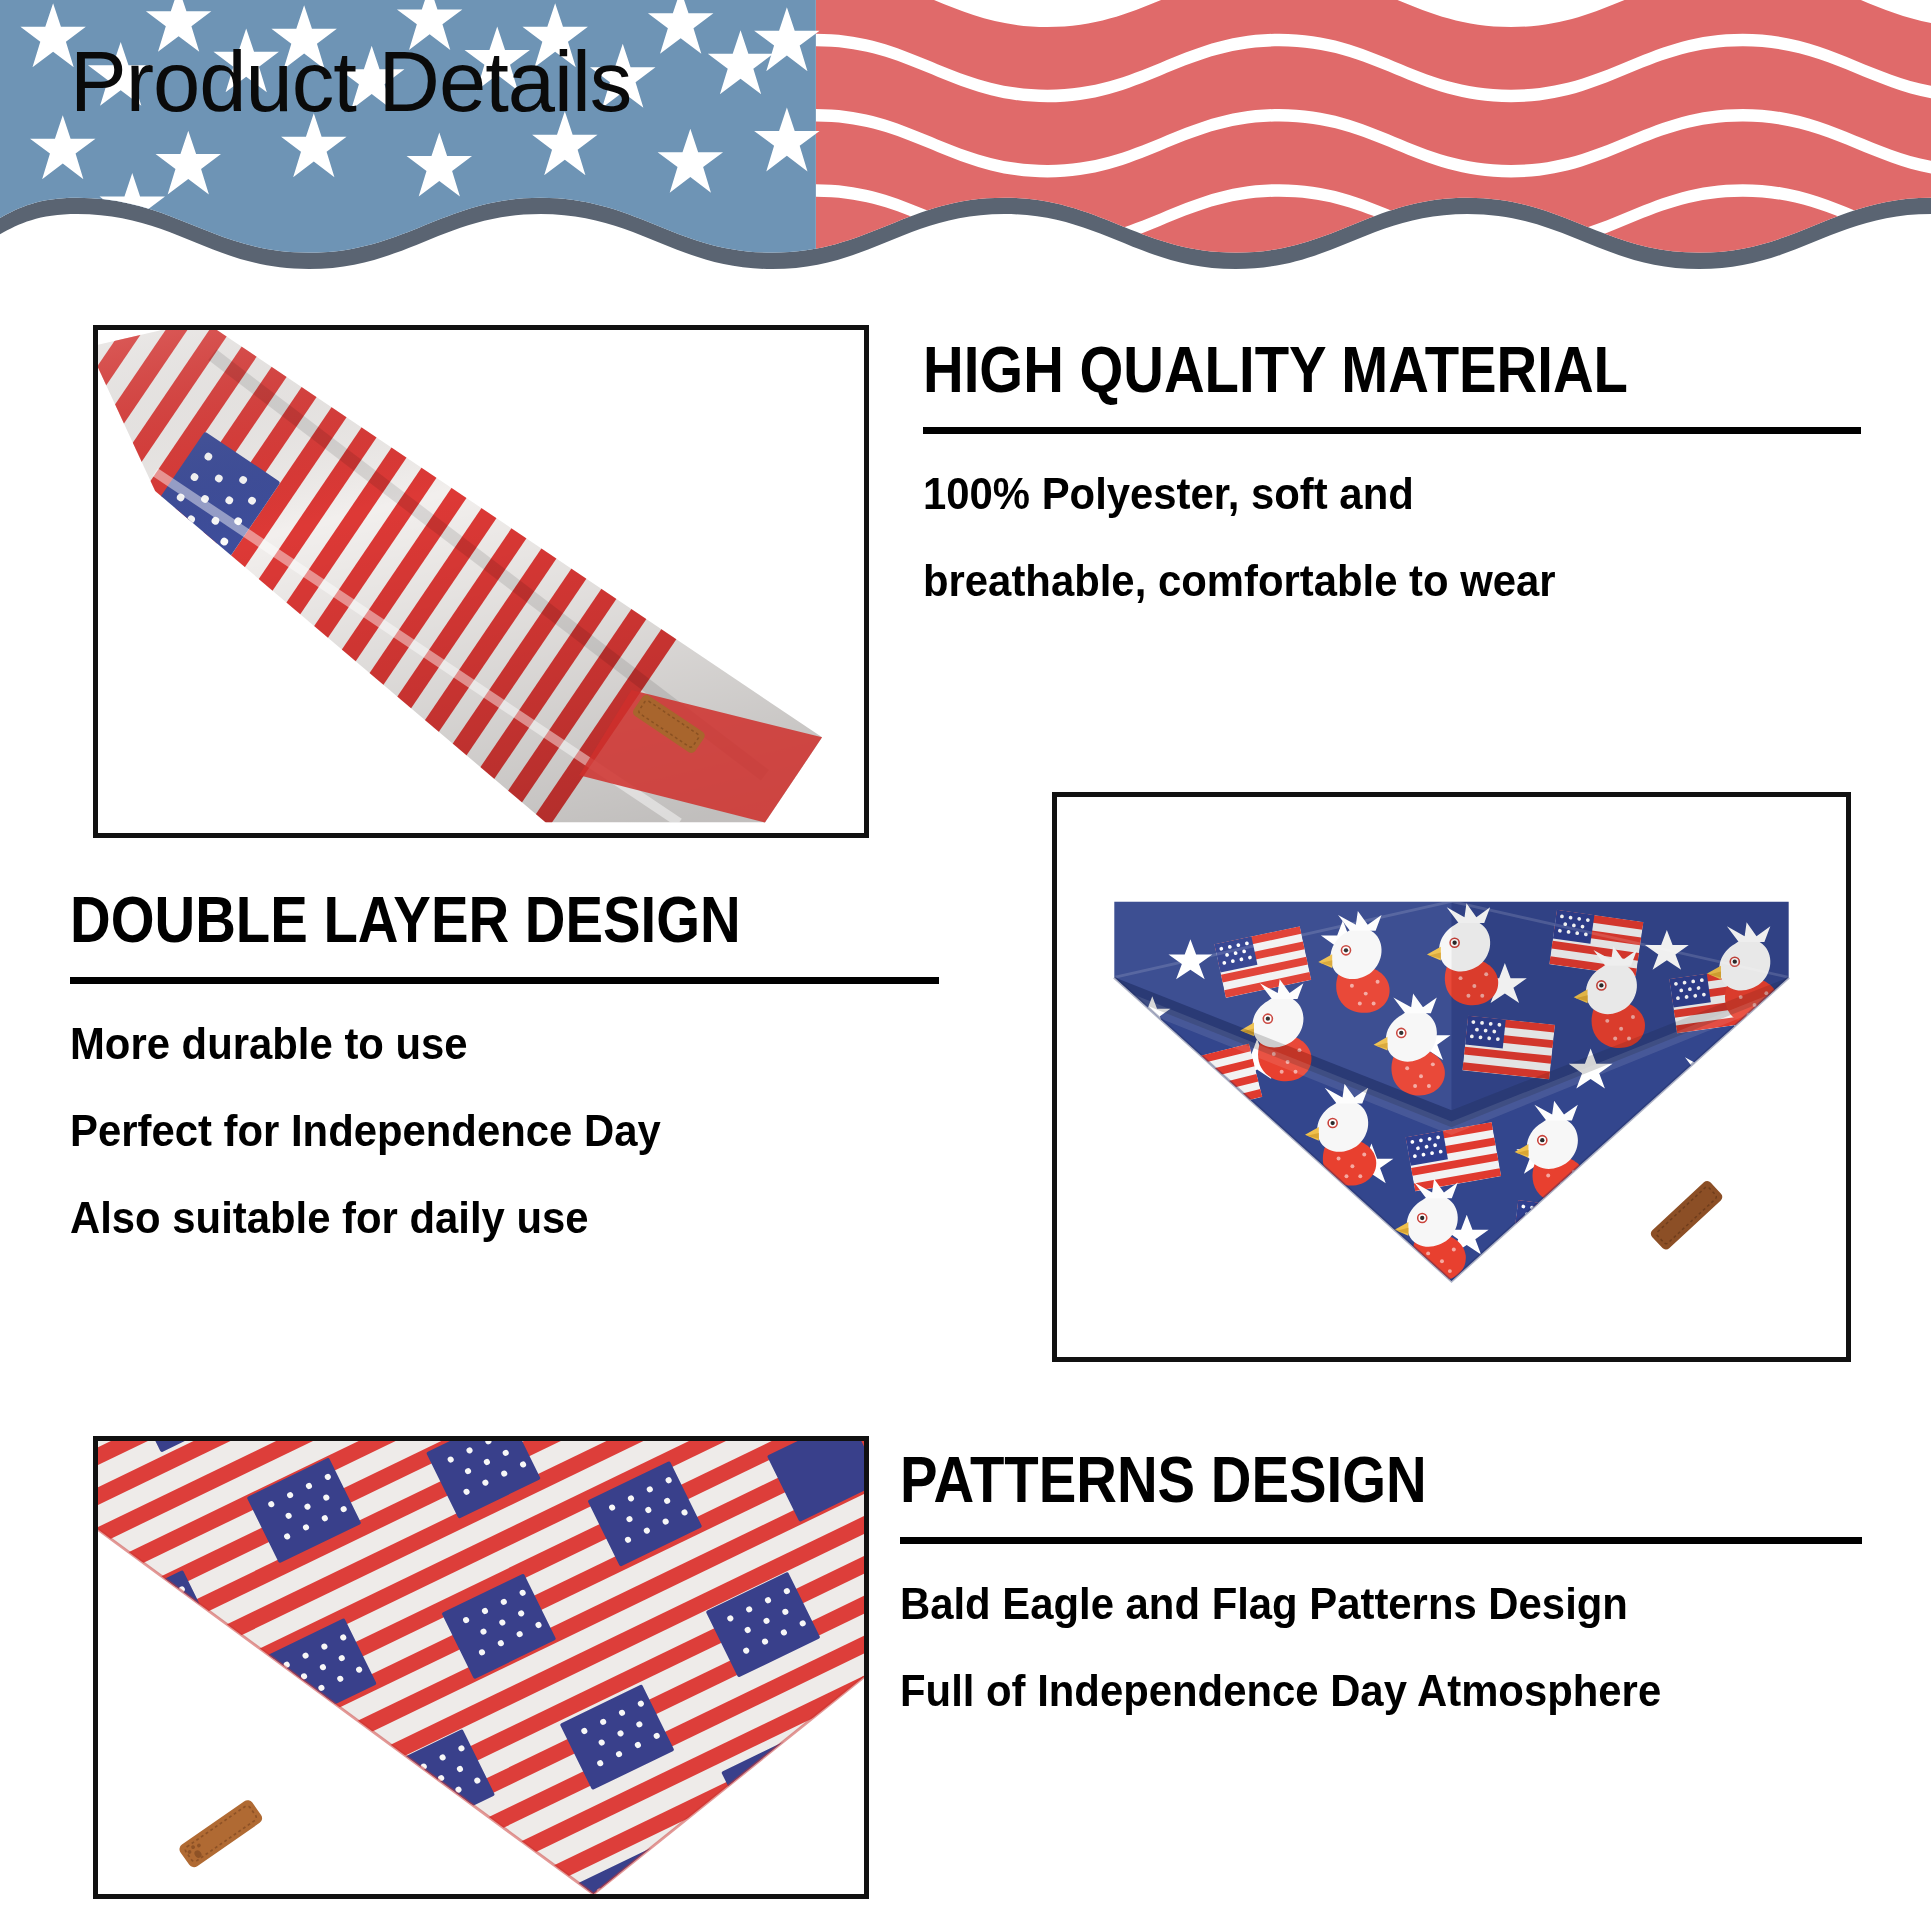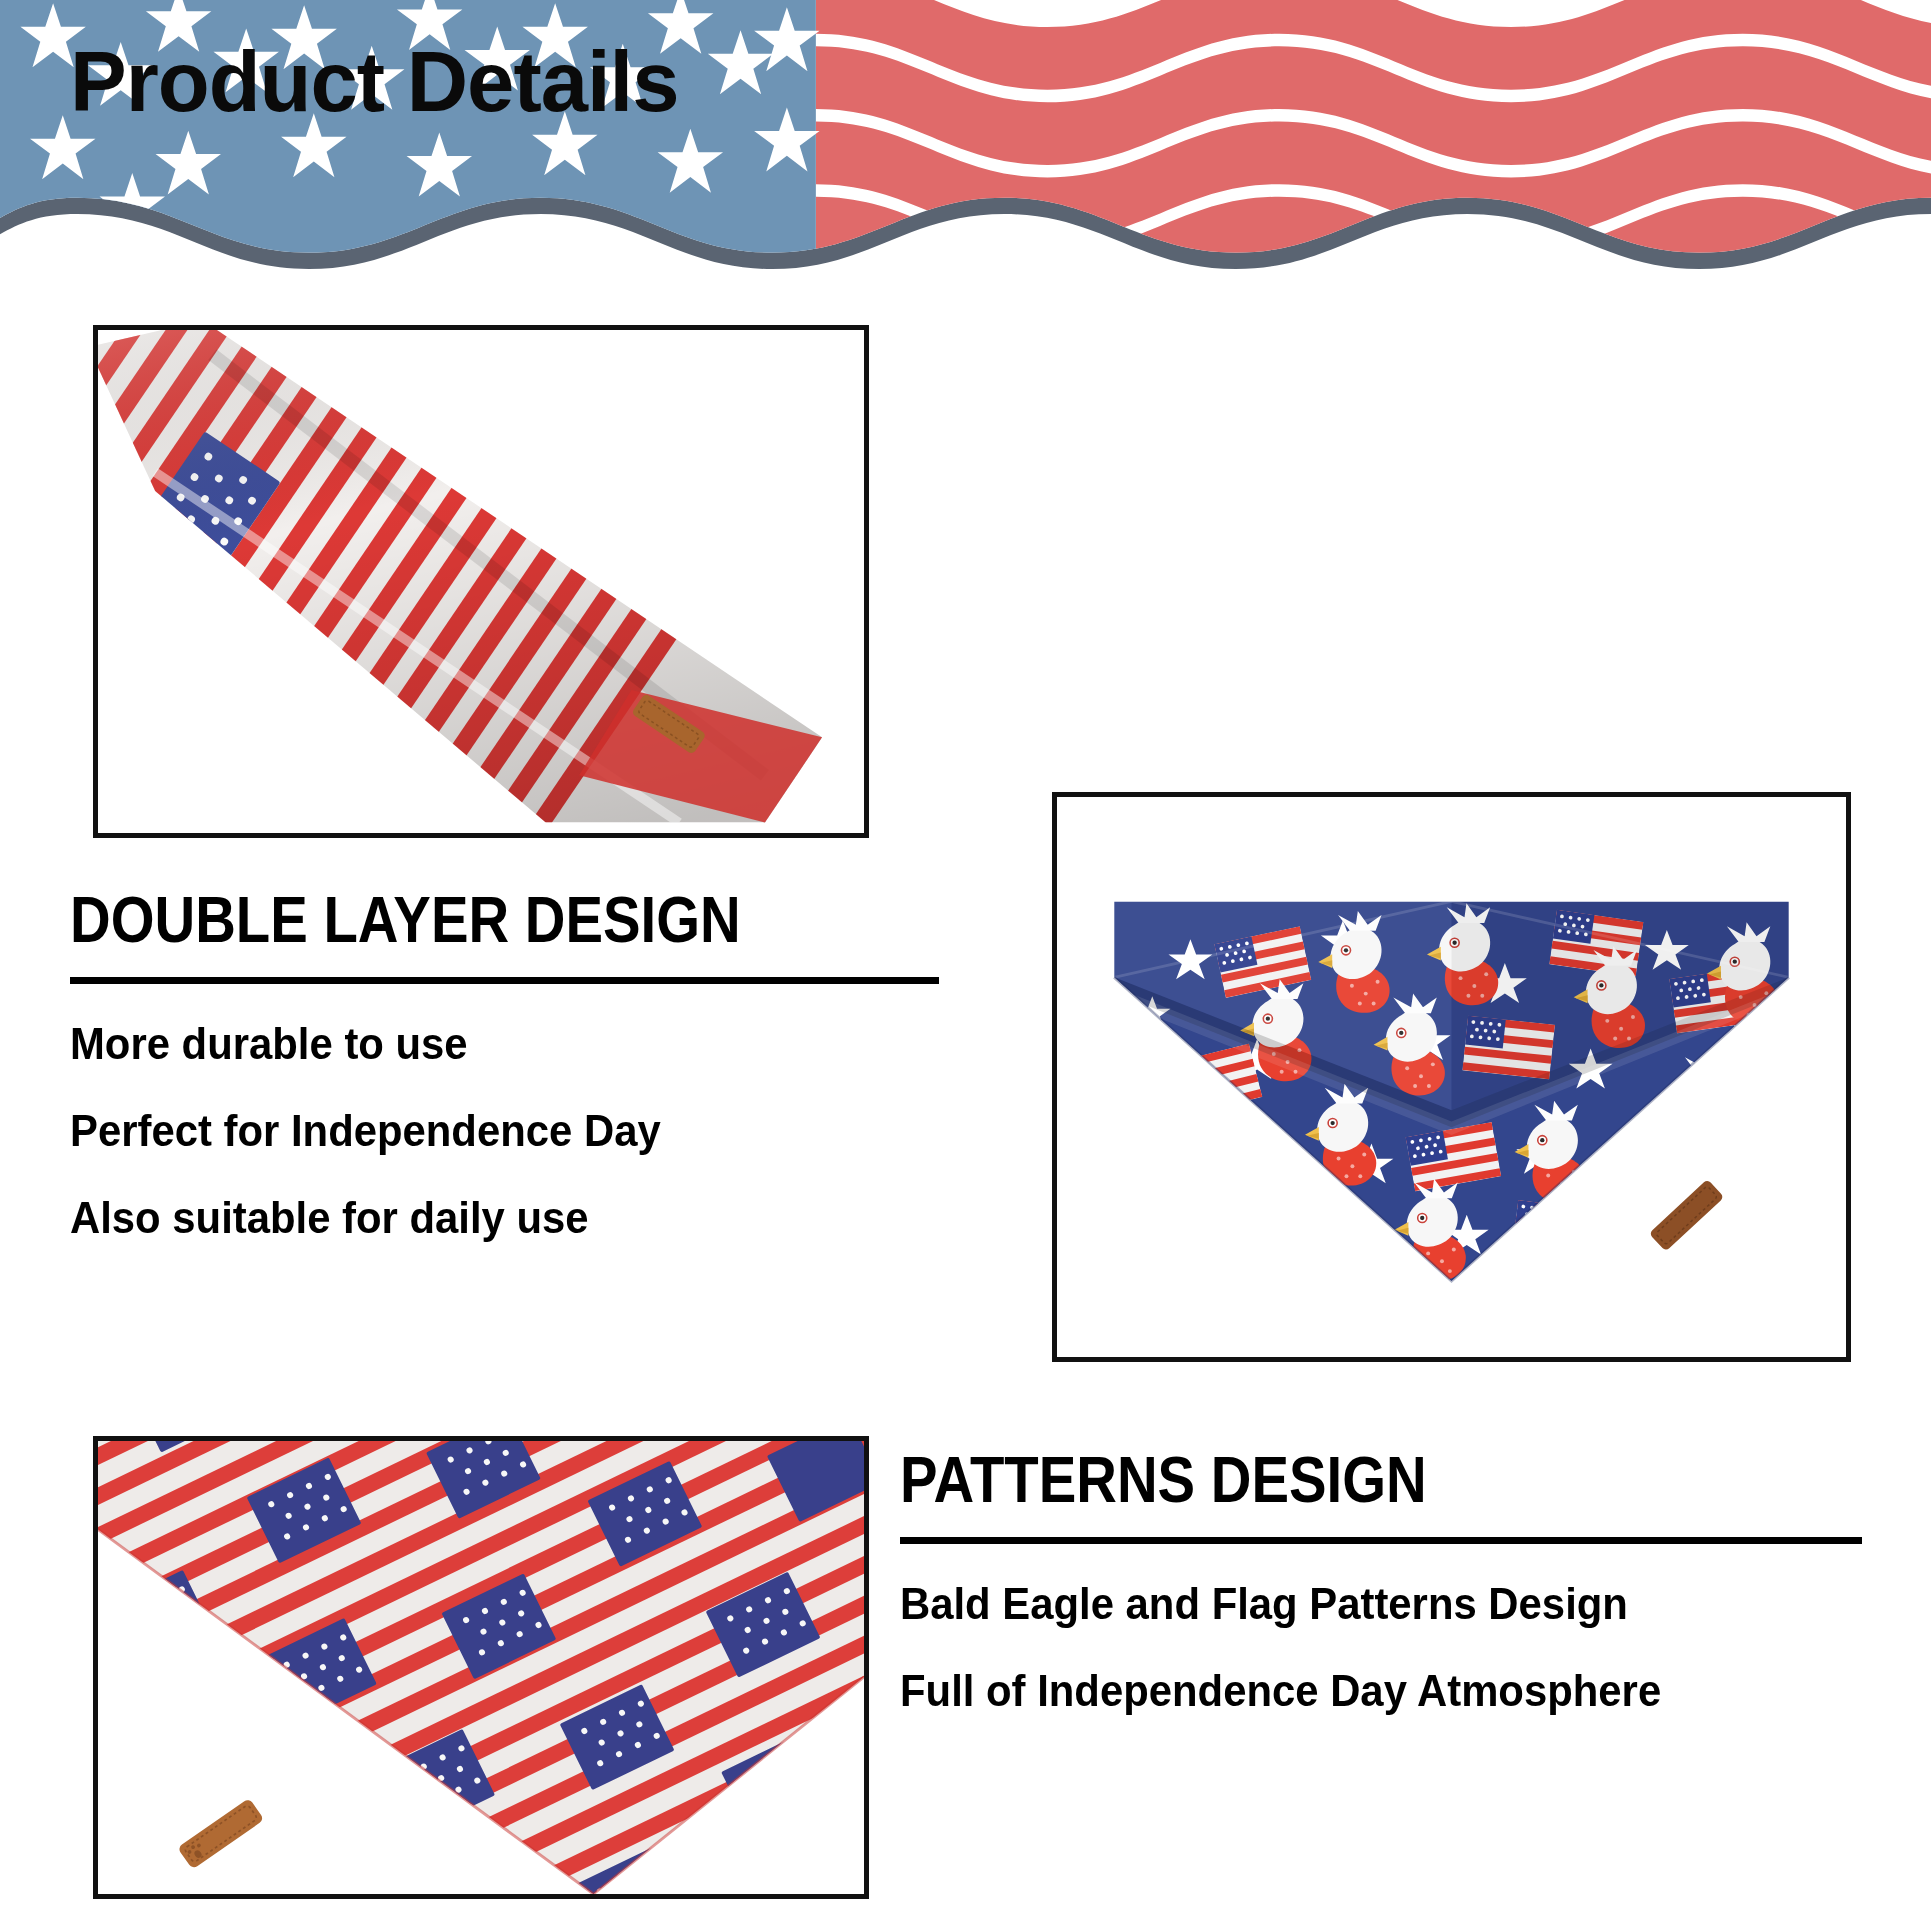--- a/index.html
+++ b/index.html
@@ -10,21 +10,21 @@
     overflow:hidden;
     position:relative;
   }
   #stage{position:relative;width:1931px;height:1931px;overflow:hidden;background:#fff;}
 
   
   .banner{position:absolute;left:0;top:0;width:1931px;height:270px;overflow:hidden;}
   .banner svg{display:block;width:1931px;height:270px;}
   .banner-title{
     position:absolute;left:70px;top:37px;
-    font-size:85px;font-weight:700;color:#0a0a0a;
+    font-size:85px;font-weight:400;color:#0a0a0a;
     letter-spacing:-1px;line-height:1.05;
     white-space:nowrap;
     font-family:"Liberation Sans", sans-serif;
   }
 
   
   .photo-frame{position:absolute;border:5.8px solid #111;background:#fff;overflow:hidden;box-sizing:border-box;}
   .photo-frame svg{display:block;width:100%;height:100%;}
 
   #photo-folded{left:93px;top:325px;width:776px;height:513px;}
@@ -807,20 +807,28 @@
         <g fill="#8e5226">
           <ellipse cx="380" cy="310" rx="3.4" ry="4.2"></ellipse>
           <circle cx="374" cy="303" r="2"></circle>
             <circle cx="380" cy="301" r="2"></circle>
             <circle cx="386" cy="303" r="2"></circle>
         </g>
       </g>
     </svg>
   </div>
 
+  <div class="block" id="block-material">
+    <div class="block-title">HIGH QUALITY MATERIAL</div>
+    <div class="rule"></div>
+    <div class="lines">
+      <div class="line">100% Polyester, soft and</div>
+      <div class="line">breathable, comfortable to wear</div>
+    </div>
+  </div>
 
   <div class="block" id="block-patterns">
     <div class="block-title">PATTERNS DESIGN</div>
     <div class="rule"></div>
     <div class="lines">
       <div class="line">Bald Eagle and Flag Patterns Design</div>
       <div class="line">Full of Independence Day Atmosphere</div>
     </div>
   </div>
 

